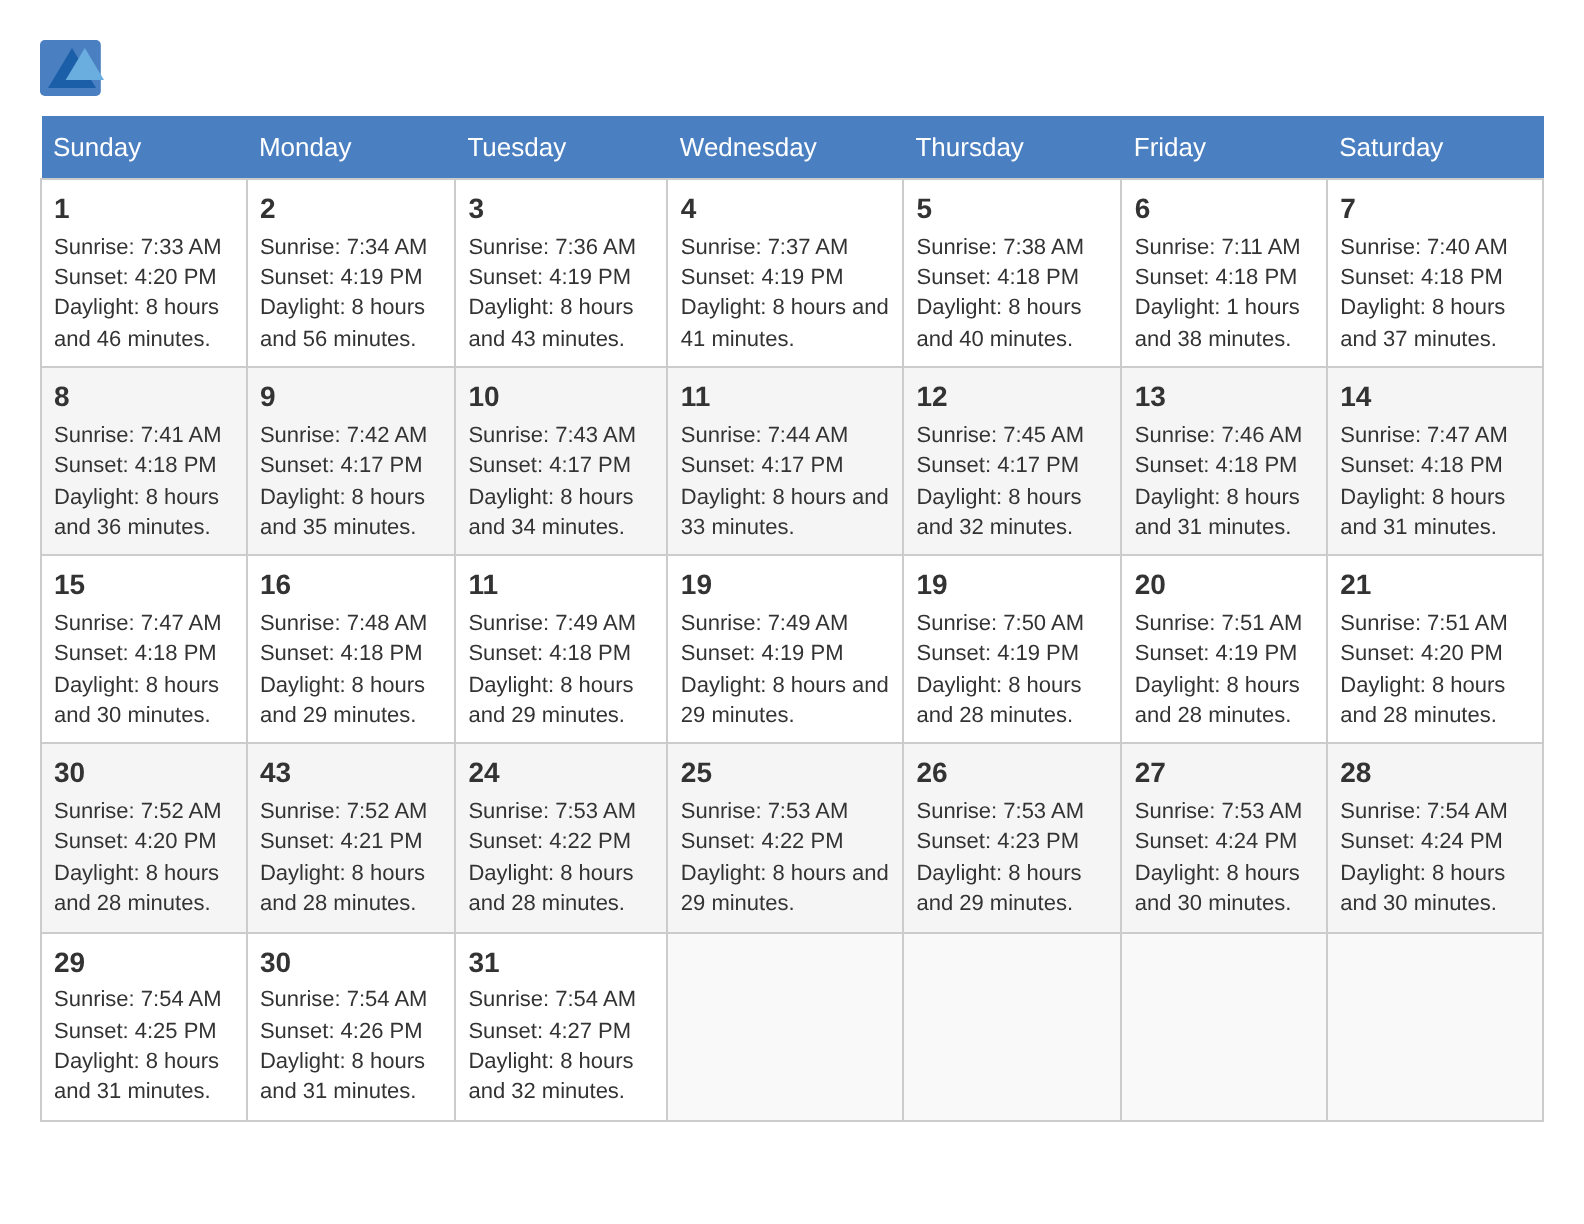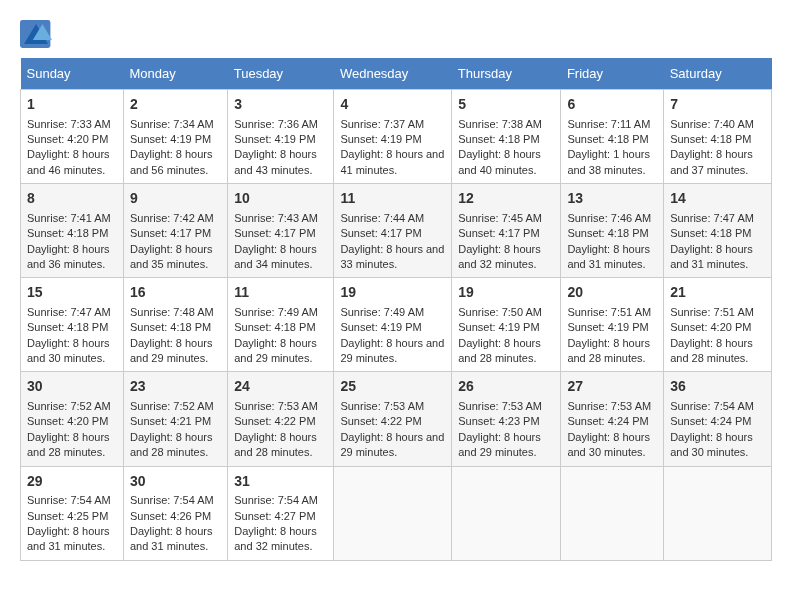--- a/index.html
+++ b/index.html
@@ -248,21 +248,21 @@
       </td>
       </tr>
       <tr>
         <td>
         <span class="day-num">30</span>
         <span>Sunrise: 7:52 AM</span><br>
         <span>Sunset: 4:20 PM</span><br>
         <span>Daylight: 8 hours and 28 minutes.</span>
       </td>
         <td>
-        <span class="day-num">23</span>
+        <span class="day-num">43</span>
         <span>Sunrise: 7:52 AM</span><br>
         <span>Sunset: 4:21 PM</span><br>
         <span>Daylight: 8 hours and 28 minutes.</span>
       </td>
         <td>
         <span class="day-num">24</span>
         <span>Sunrise: 7:53 AM</span><br>
         <span>Sunset: 4:22 PM</span><br>
         <span>Daylight: 8 hours and 28 minutes.</span>
       </td>
@@ -278,21 +278,21 @@
         <span>Sunset: 4:23 PM</span><br>
         <span>Daylight: 8 hours and 29 minutes.</span>
       </td>
         <td>
         <span class="day-num">27</span>
         <span>Sunrise: 7:53 AM</span><br>
         <span>Sunset: 4:24 PM</span><br>
         <span>Daylight: 8 hours and 30 minutes.</span>
       </td>
         <td>
-        <span class="day-num">36</span>
+        <span class="day-num">28</span>
         <span>Sunrise: 7:54 AM</span><br>
         <span>Sunset: 4:24 PM</span><br>
         <span>Daylight: 8 hours and 30 minutes.</span>
       </td>
       </tr>
       <tr>
         <td>
         <span class="day-num">29</span>
         <span>Sunrise: 7:54 AM</span><br>
         <span>Sunset: 4:25 PM</span><br>

